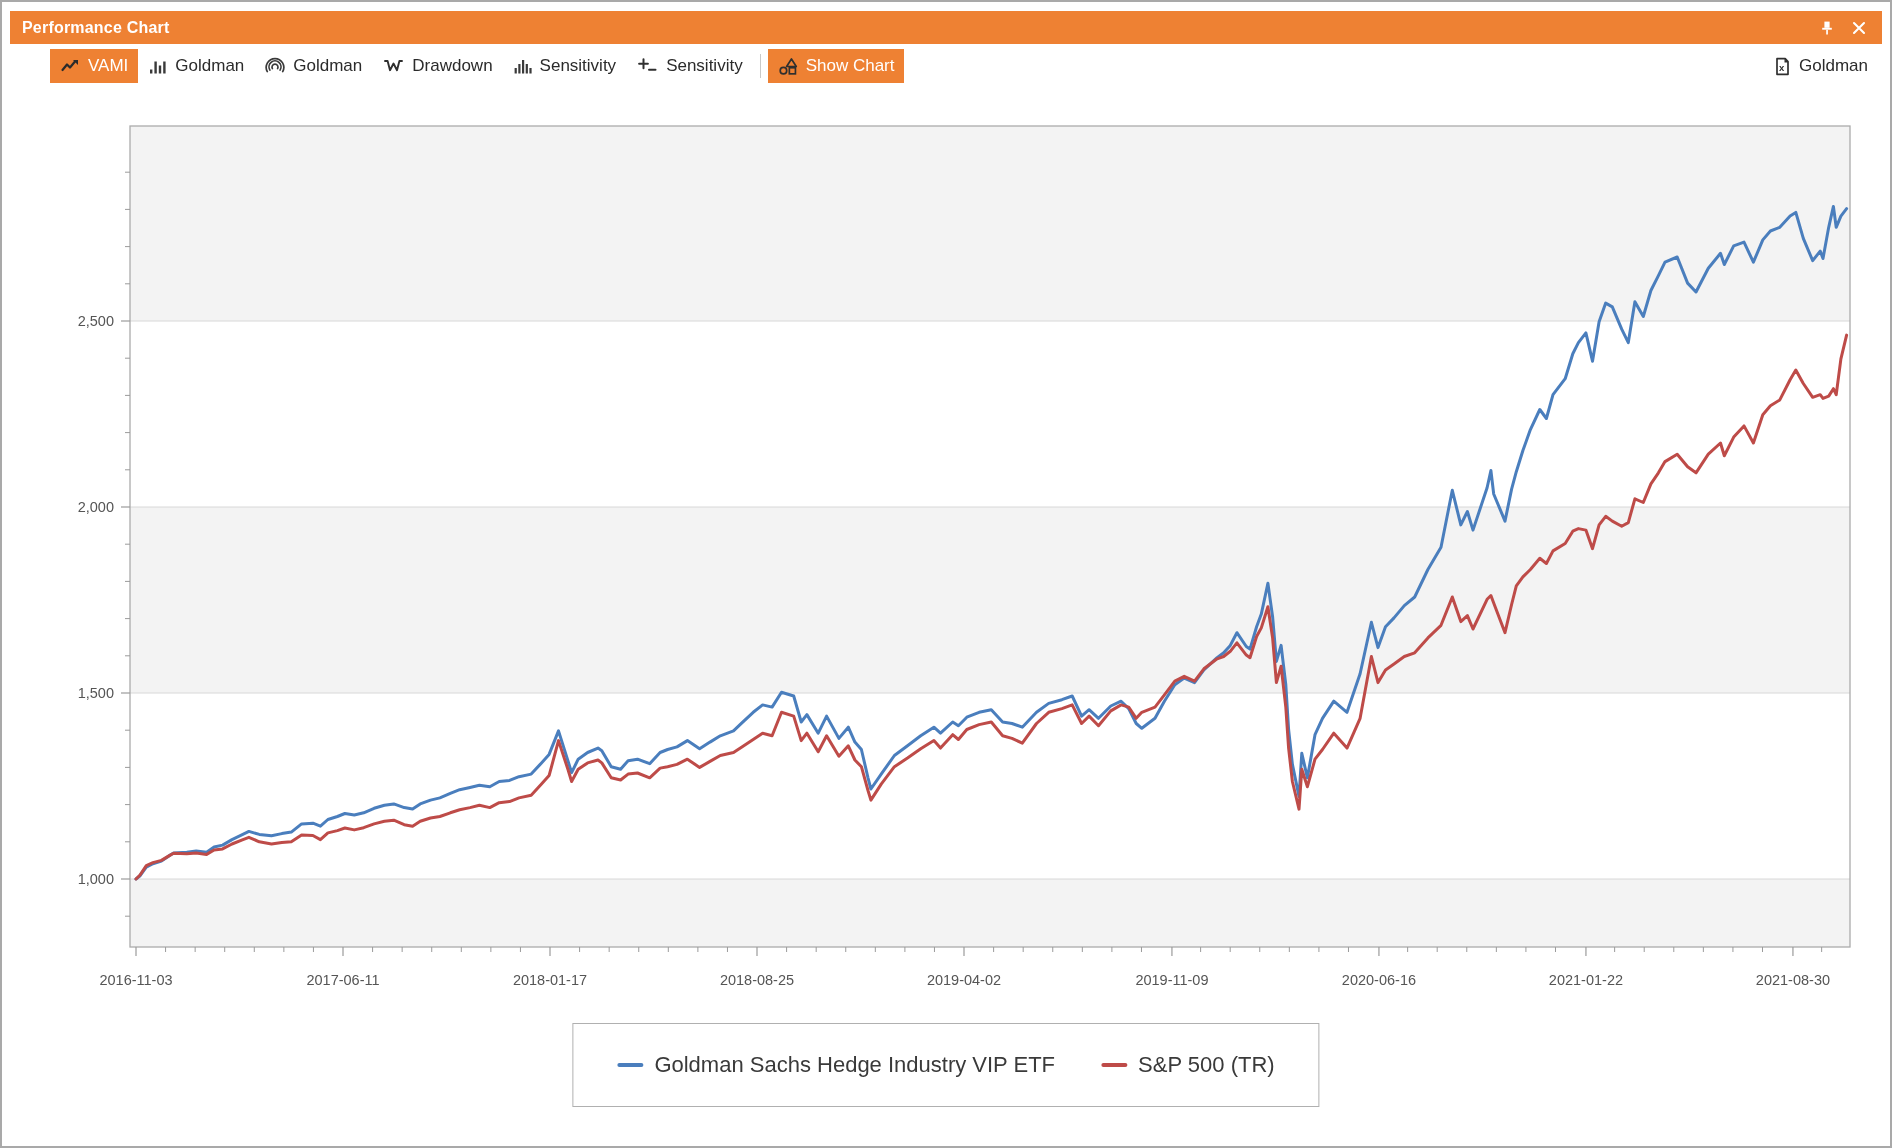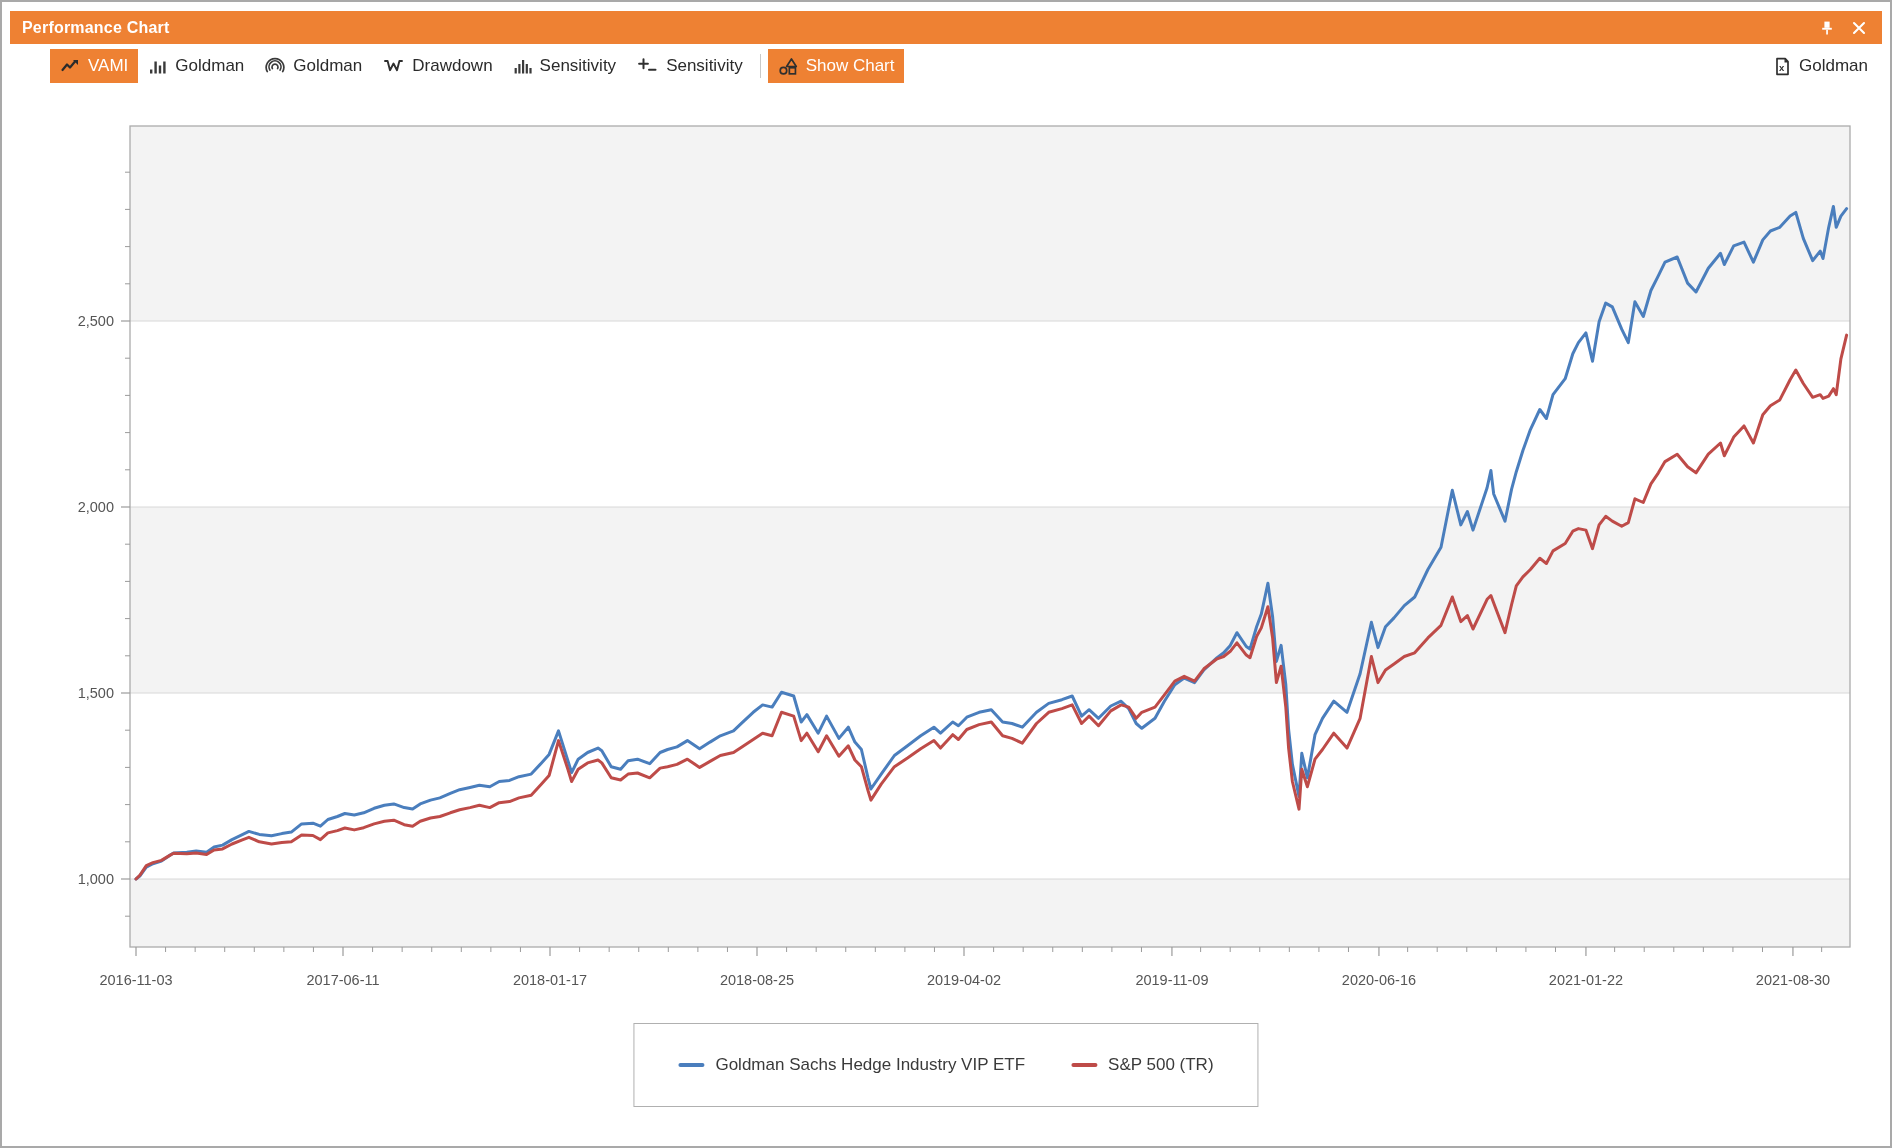--- a/index.html
+++ b/index.html
@@ -15,21 +15,21 @@
   .tool-btn{display:inline-flex;align-items:center;gap:7px;height:34px;padding:0 10px;font-size:17px;color:#2b2b2b;background:transparent;border:none;cursor:default;white-space:nowrap;}
   .tool-btn.active{background:#EE8133;color:#fff;}
   .tool-btn svg{display:block;}
   .sep{width:1px;height:24px;background:#c9c9c9;margin:0 7px;}
   .spacer{flex:1;}
   
   .chart-surface{position:absolute;inset:0;}
   .chart-surface svg{position:absolute;left:0;top:0;}
   
   .legend-box{position:absolute;top:1021px;left:50%;transform:translateX(-50%);height:84px;box-sizing:border-box;border:1px solid #b0b0b0;background:#fff;display:flex;align-items:center;gap:46px;padding:0 44px;}
-  .legend-item{display:flex;align-items:center;gap:11px;font-size:17px;color:#3a3a3a;white-space:nowrap;}
+  .legend-item{display:flex;align-items:center;gap:11px;font-size:22px;color:#3a3a3a;white-space:nowrap;}
   .swatch{width:26px;height:4px;border-radius:2px;display:inline-block;}
 </style>
 </head>
 <body>
 
 <div class="frame">
 
   <div class="chart-surface">
     <svg id="plot" width="1892" height="1148" viewBox="0 0 1892 1148">
         <defs>

